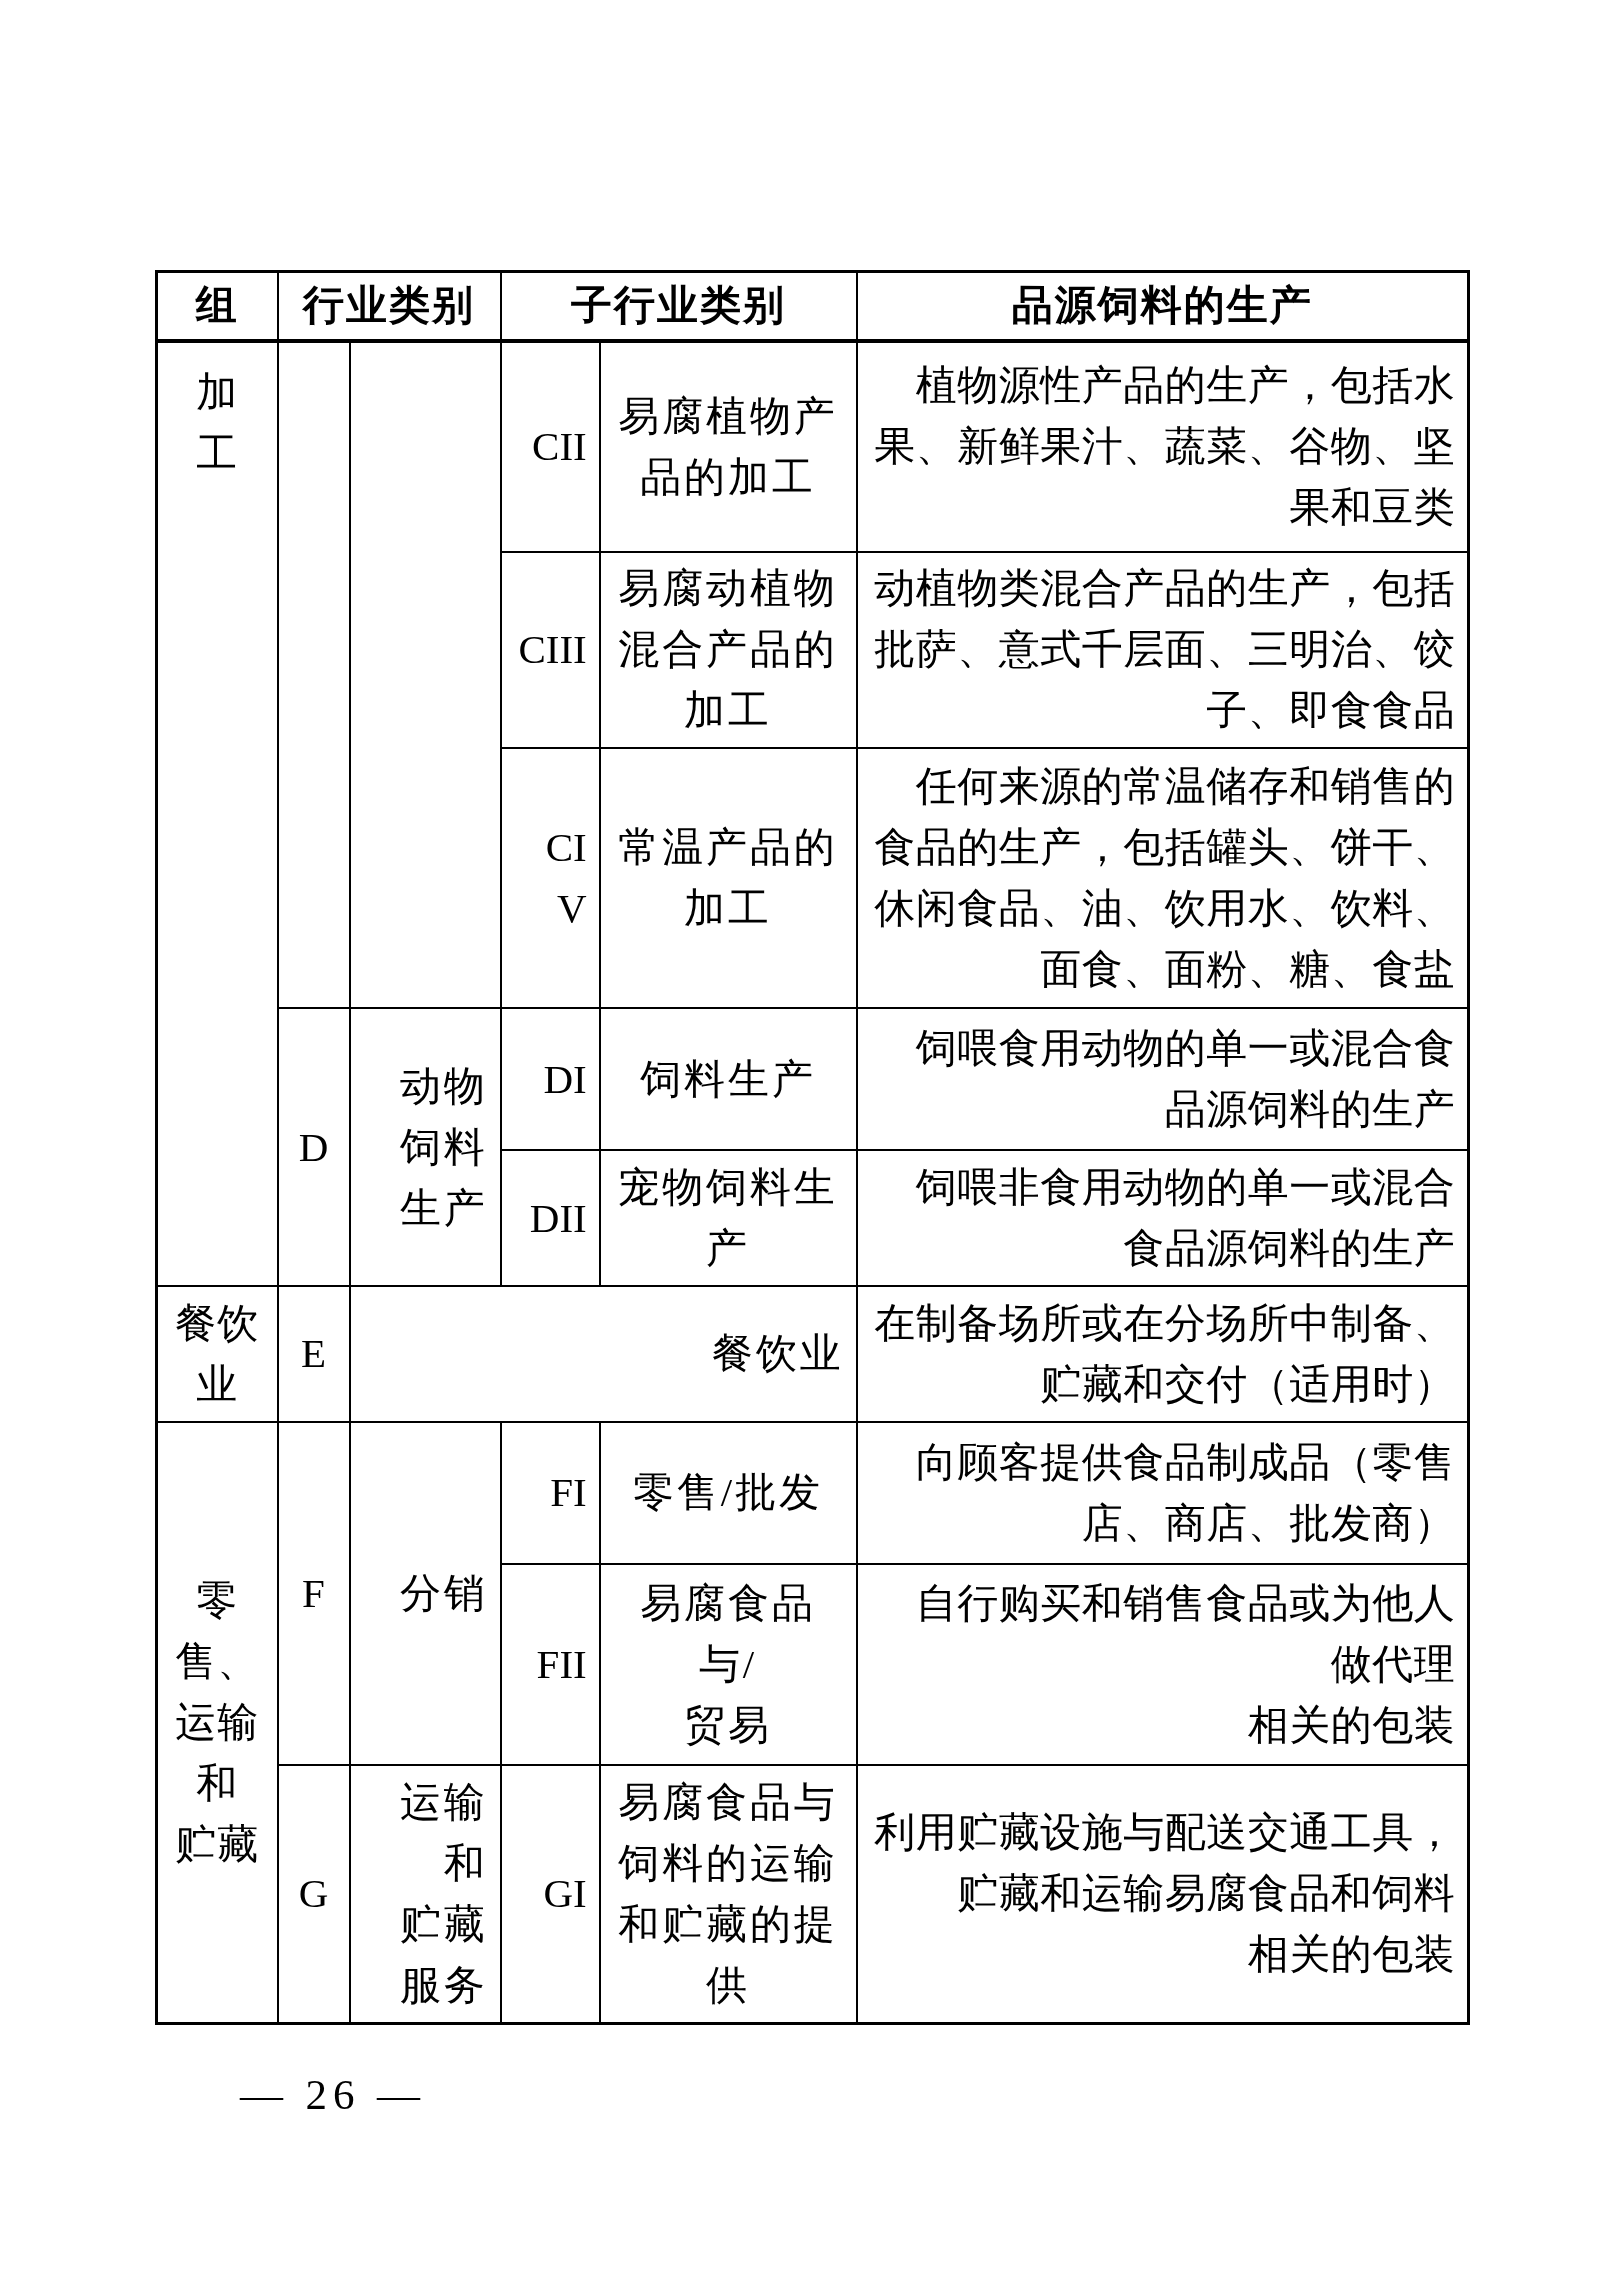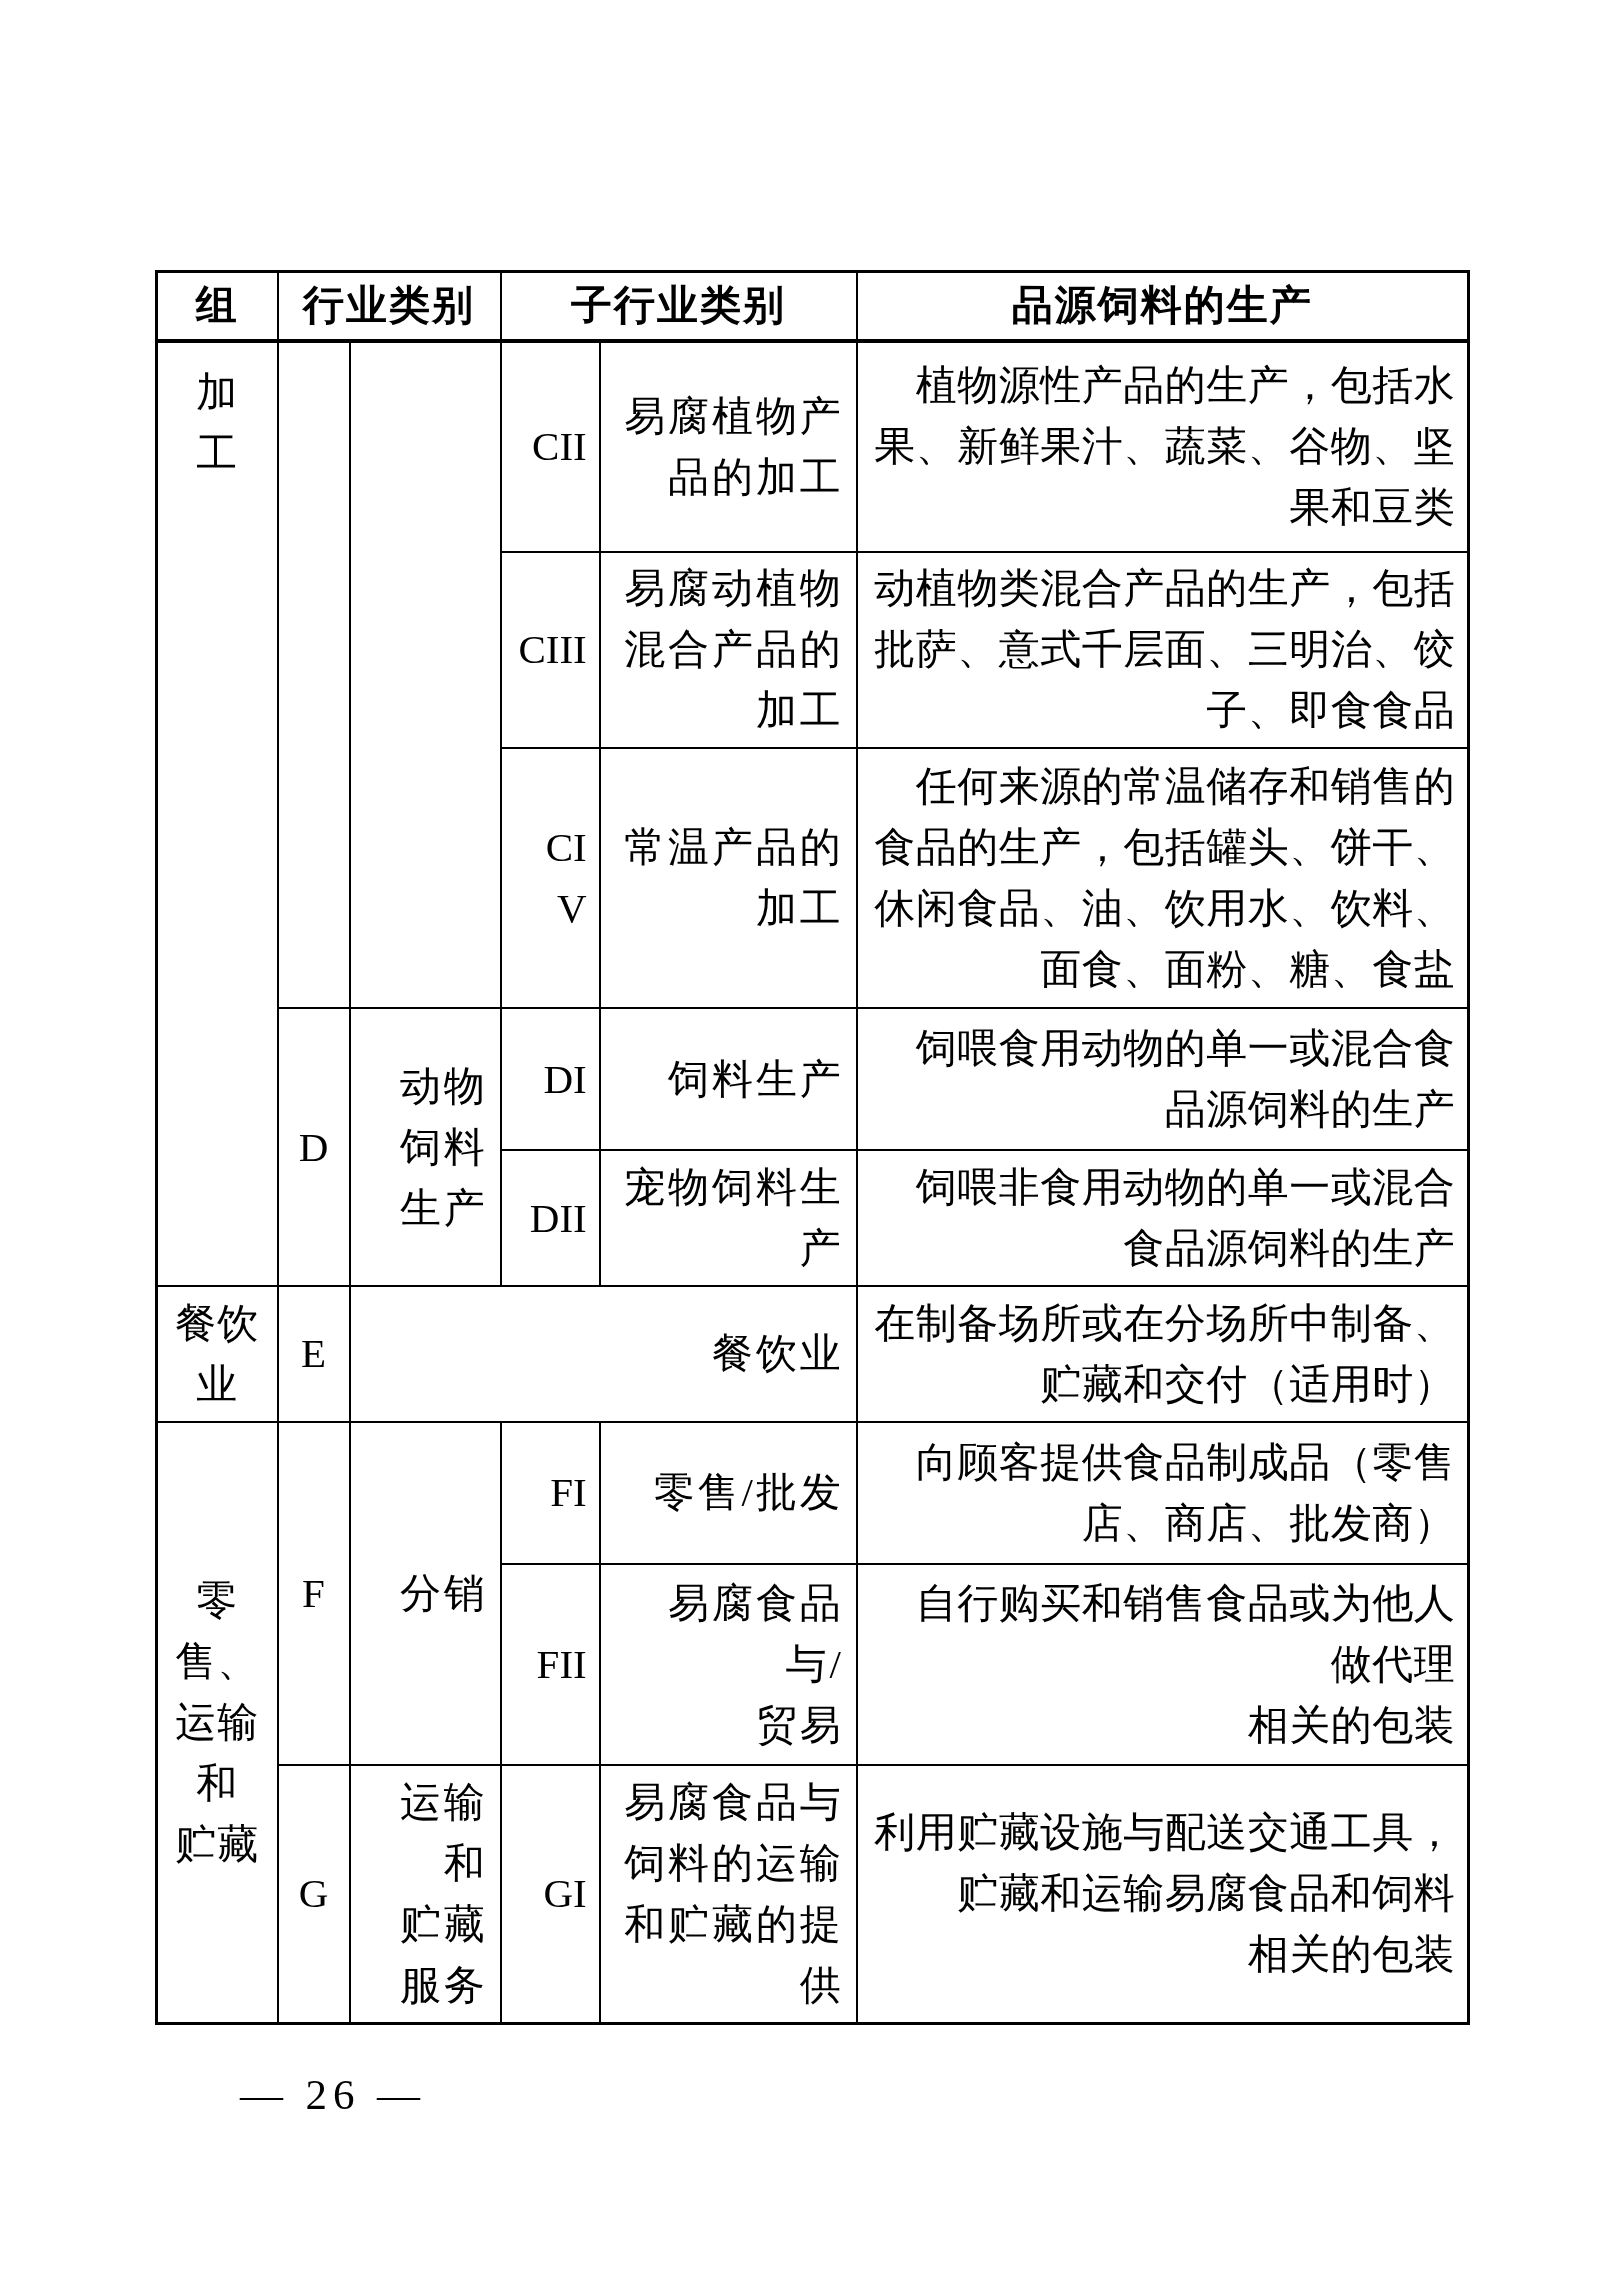--- a/index.html
+++ b/index.html
@@ -34,21 +34,21 @@
     padding: 0 3.9px;
     line-height: 63px;
     letter-spacing: 2px;
     white-space: nowrap;
   }
   td.grp { text-align: center; letter-spacing: 1px; }
   td.grp.top { vertical-align: top; padding-top: 19.6px; }
   td.ltr { text-align: center; font-size: 45px; padding: 5.9px 3.9px; }
   td.nm  { text-align: right; padding-left: 15.7px; letter-spacing: 2.9px; }
   td.code { text-align: right; padding: 5.9px 5.9px; }
-  td.sub { text-align: right; padding-left: 15.7px; padding-right: 11.8px; letter-spacing: 2.9px; }
+  td.sub { text-align: center; padding-left: 15.7px; padding-right: 11.8px; letter-spacing: 2.9px; }
   td.act { text-align: right; padding-left: 15.7px; padding-right: 11.8px; letter-spacing: 0.5px; }
   .pageno {
     position: absolute;
     left: 240px; top: 2070px;
     font-size: 43px;
     letter-spacing: 5.9px;
     text-align: right;
   }
 </style>
 </head>

